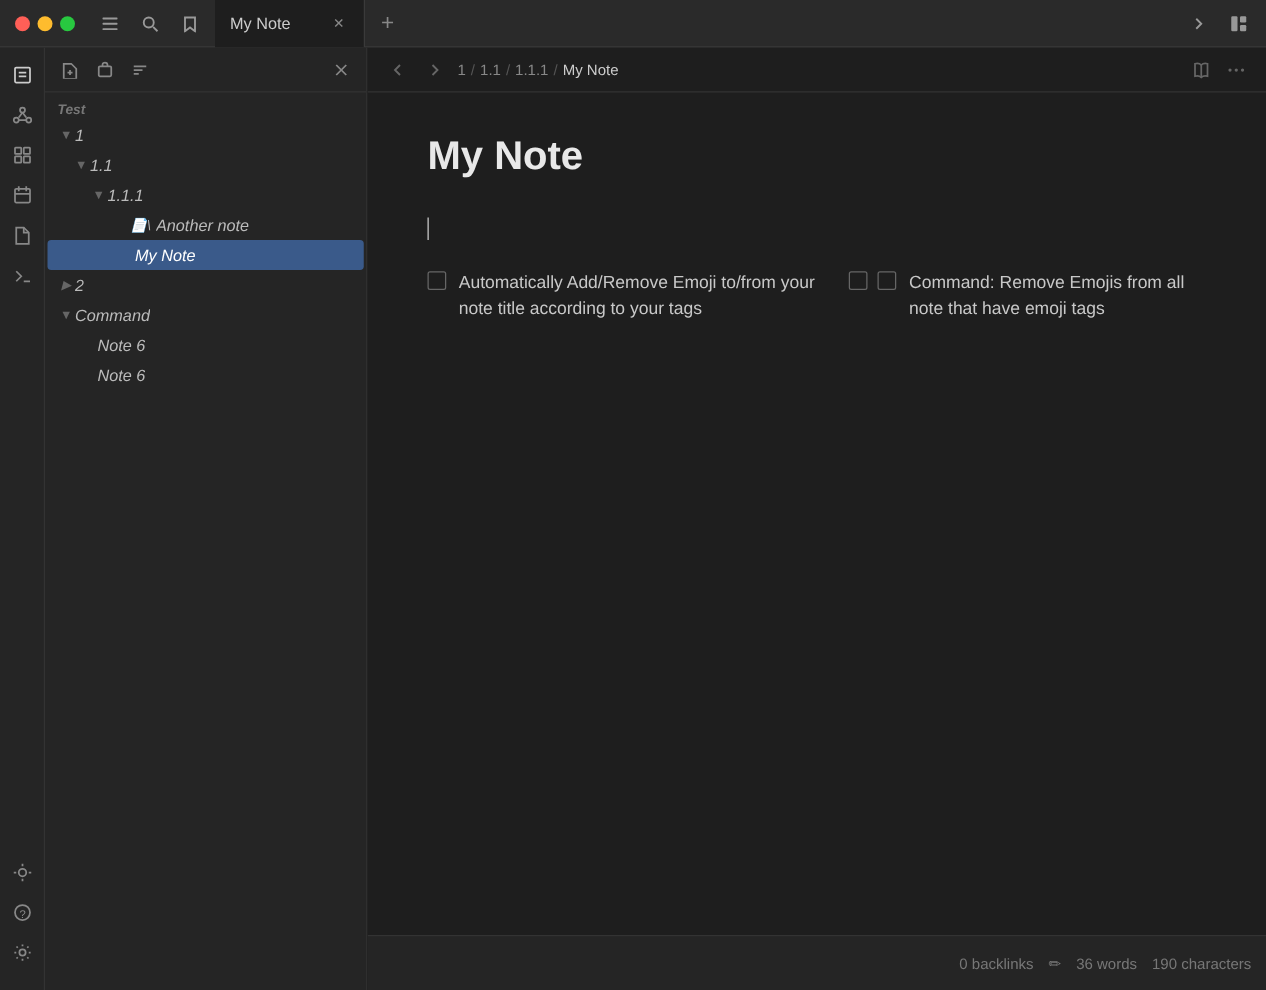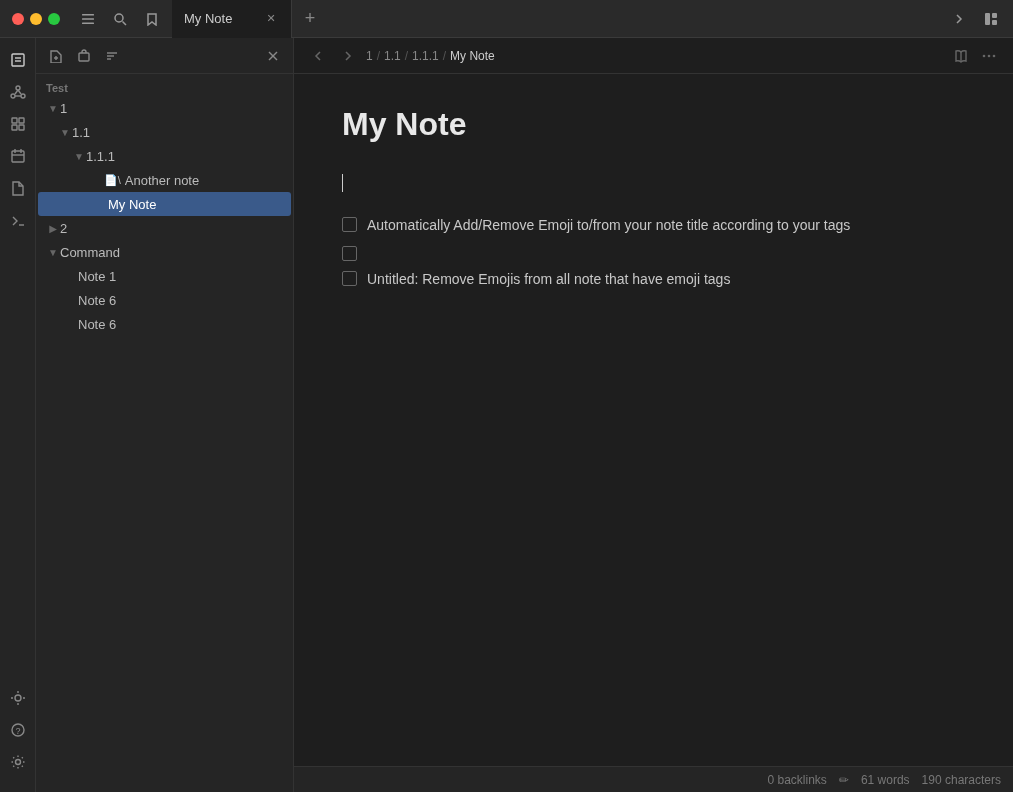--- a/index.html
+++ b/index.html
@@ -193,20 +193,21 @@
       border-radius: 3px;
       cursor: pointer;
       color: #888;
       font-size: 13px;
     }
 
     .file-tree-content {
       flex: 1;
       overflow-y: auto;
       padding: 4px 0;
+      font-style: italic;
     }
 
     .file-tree-content::-webkit-scrollbar { width: 4px; }
     .file-tree-content::-webkit-scrollbar-track { background: transparent; }
     .file-tree-content::-webkit-scrollbar-thumb { background: #444; border-radius: 2px; }
 
     .tree-section-label {
       font-size: 11px;
       font-weight: 600;
       color: #777;
@@ -343,21 +344,21 @@
       animation: blink 1s step-end infinite;
     }
 
     @keyframes blink {
       0%, 100% { opacity: 1; }
       50% { opacity: 0; }
     }
 
     .todo-list {
       display: flex;
-      flex-direction: column;
+      flex-direction: row;
       gap: 8px;
     }
 
     .todo-item {
       display: flex;
       align-items: flex-start;
       gap: 10px;
       color: #c8c8c8;
       font-size: 14px;
       line-height: 1.5;
@@ -369,21 +370,21 @@
       border: 1px solid #666;
       border-radius: 2px;
       flex-shrink: 0;
       margin-top: 2px;
       cursor: pointer;
       background: transparent;
     }
 
     
     .status-bar {
-      height: 26px;
+      height: 44px;
       background: #252525;
       border-top: 1px solid #333;
       display: flex;
       align-items: center;
       padding: 0 12px;
       justify-content: flex-end;
       gap: 12px;
       font-size: 12px;
       color: #777;
       flex-shrink: 0;
@@ -587,26 +588,20 @@
         <span class="tree-chevron">▶</span>
         <span class="tree-label">2</span>
       </div>
 
       <div class="tree-item">
         <span class="tree-indent" style="width:8px;"></span>
         <span class="tree-chevron">▼</span>
         <span class="tree-label">Command</span>
       </div>
 
-      <div class="tree-item">
-        <span class="tree-indent" style="width:22px;"></span>
-        <span class="tree-chevron" style="visibility:hidden;">▶</span>
-        <span class="tree-icon"></span>
-        <span class="tree-label">Note 1</span>
-      </div>
 
       <div class="tree-item">
         <span class="tree-indent" style="width:22px;"></span>
         <span class="tree-chevron" style="visibility:hidden;">▶</span>
         <span class="tree-icon"></span>
         <span class="tree-label">Note 6</span>
       </div>
 
       <div class="tree-item">
         <span class="tree-indent" style="width:22px;"></span>
@@ -665,34 +660,34 @@
       <div class="todo-list">
         <div class="todo-item">
           <div class="todo-checkbox"></div>
           <span>Automatically Add/Remove Emoji to/from your note title according to your tags</span>
         </div>
         <div class="todo-item">
           <div class="todo-checkbox"></div>
         </div>
         <div class="todo-item">
           <div class="todo-checkbox"></div>
-          <span>Untitled: Remove Emojis from all note that have emoji tags</span>
+          <span>Command: Remove Emojis from all note that have emoji tags</span>
         </div>
       </div>
     </div>
 
     <div class="status-bar">
       <div class="status-item">
         <span>0 backlinks</span>
       </div>
       <div class="status-item">
         <span>✏</span>
       </div>
       <div class="status-item">
-        <span>61 words</span>
+        <span>36 words</span>
       </div>
       <div class="status-item">
         <span>190 characters</span>
       </div>
     </div>
   </div>
 
 </div>
 
 </body></html>

